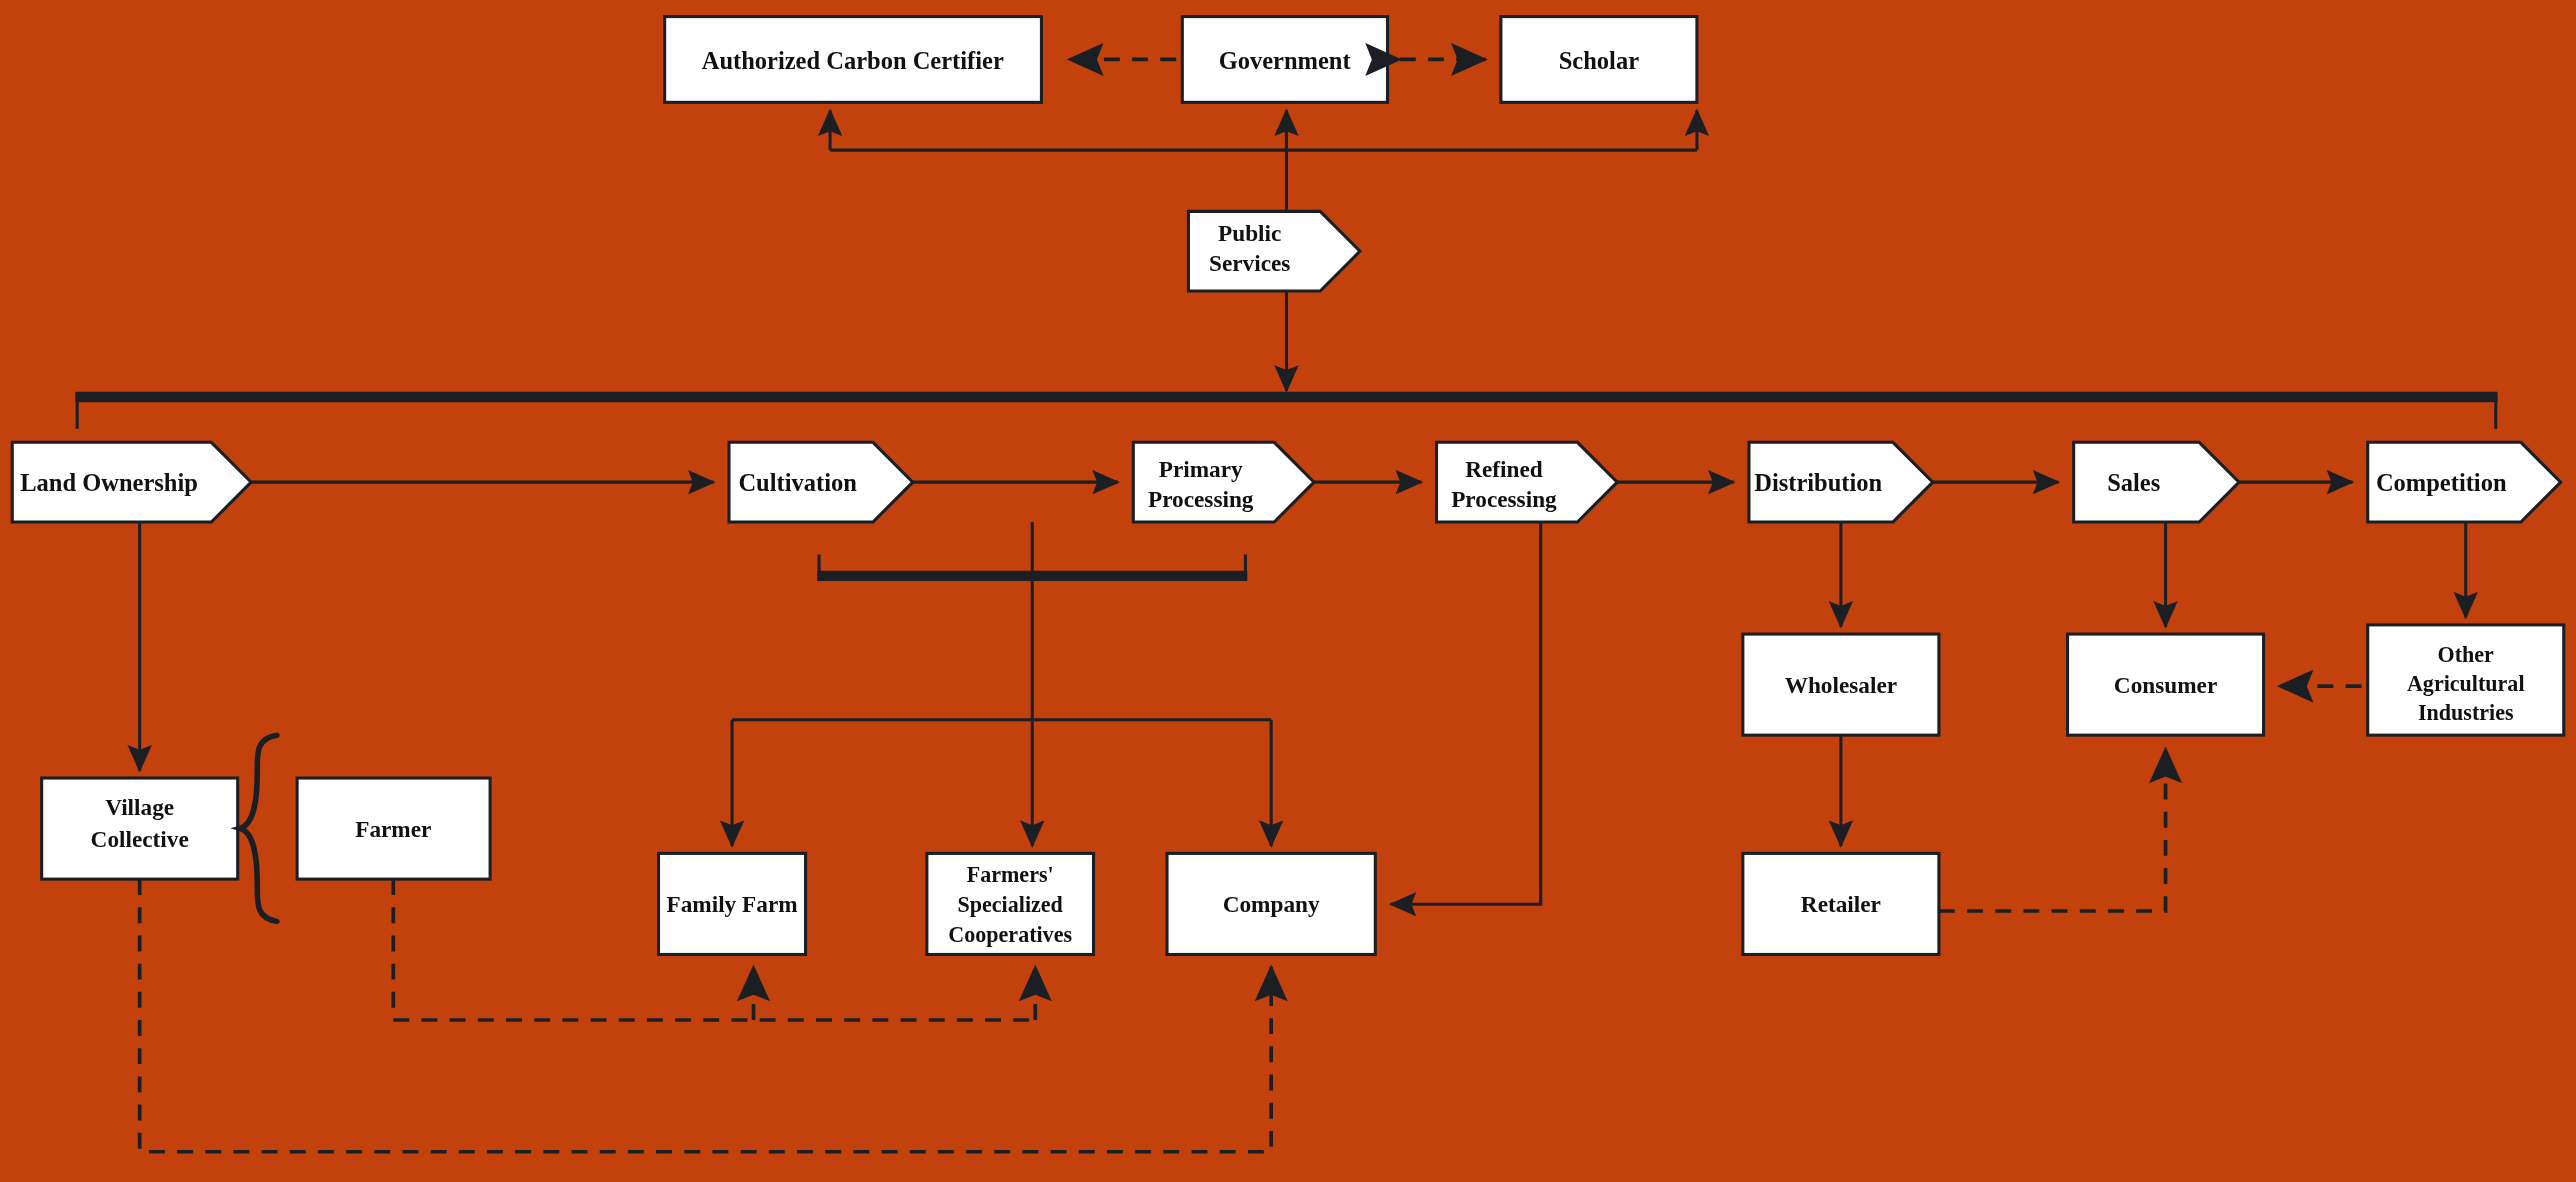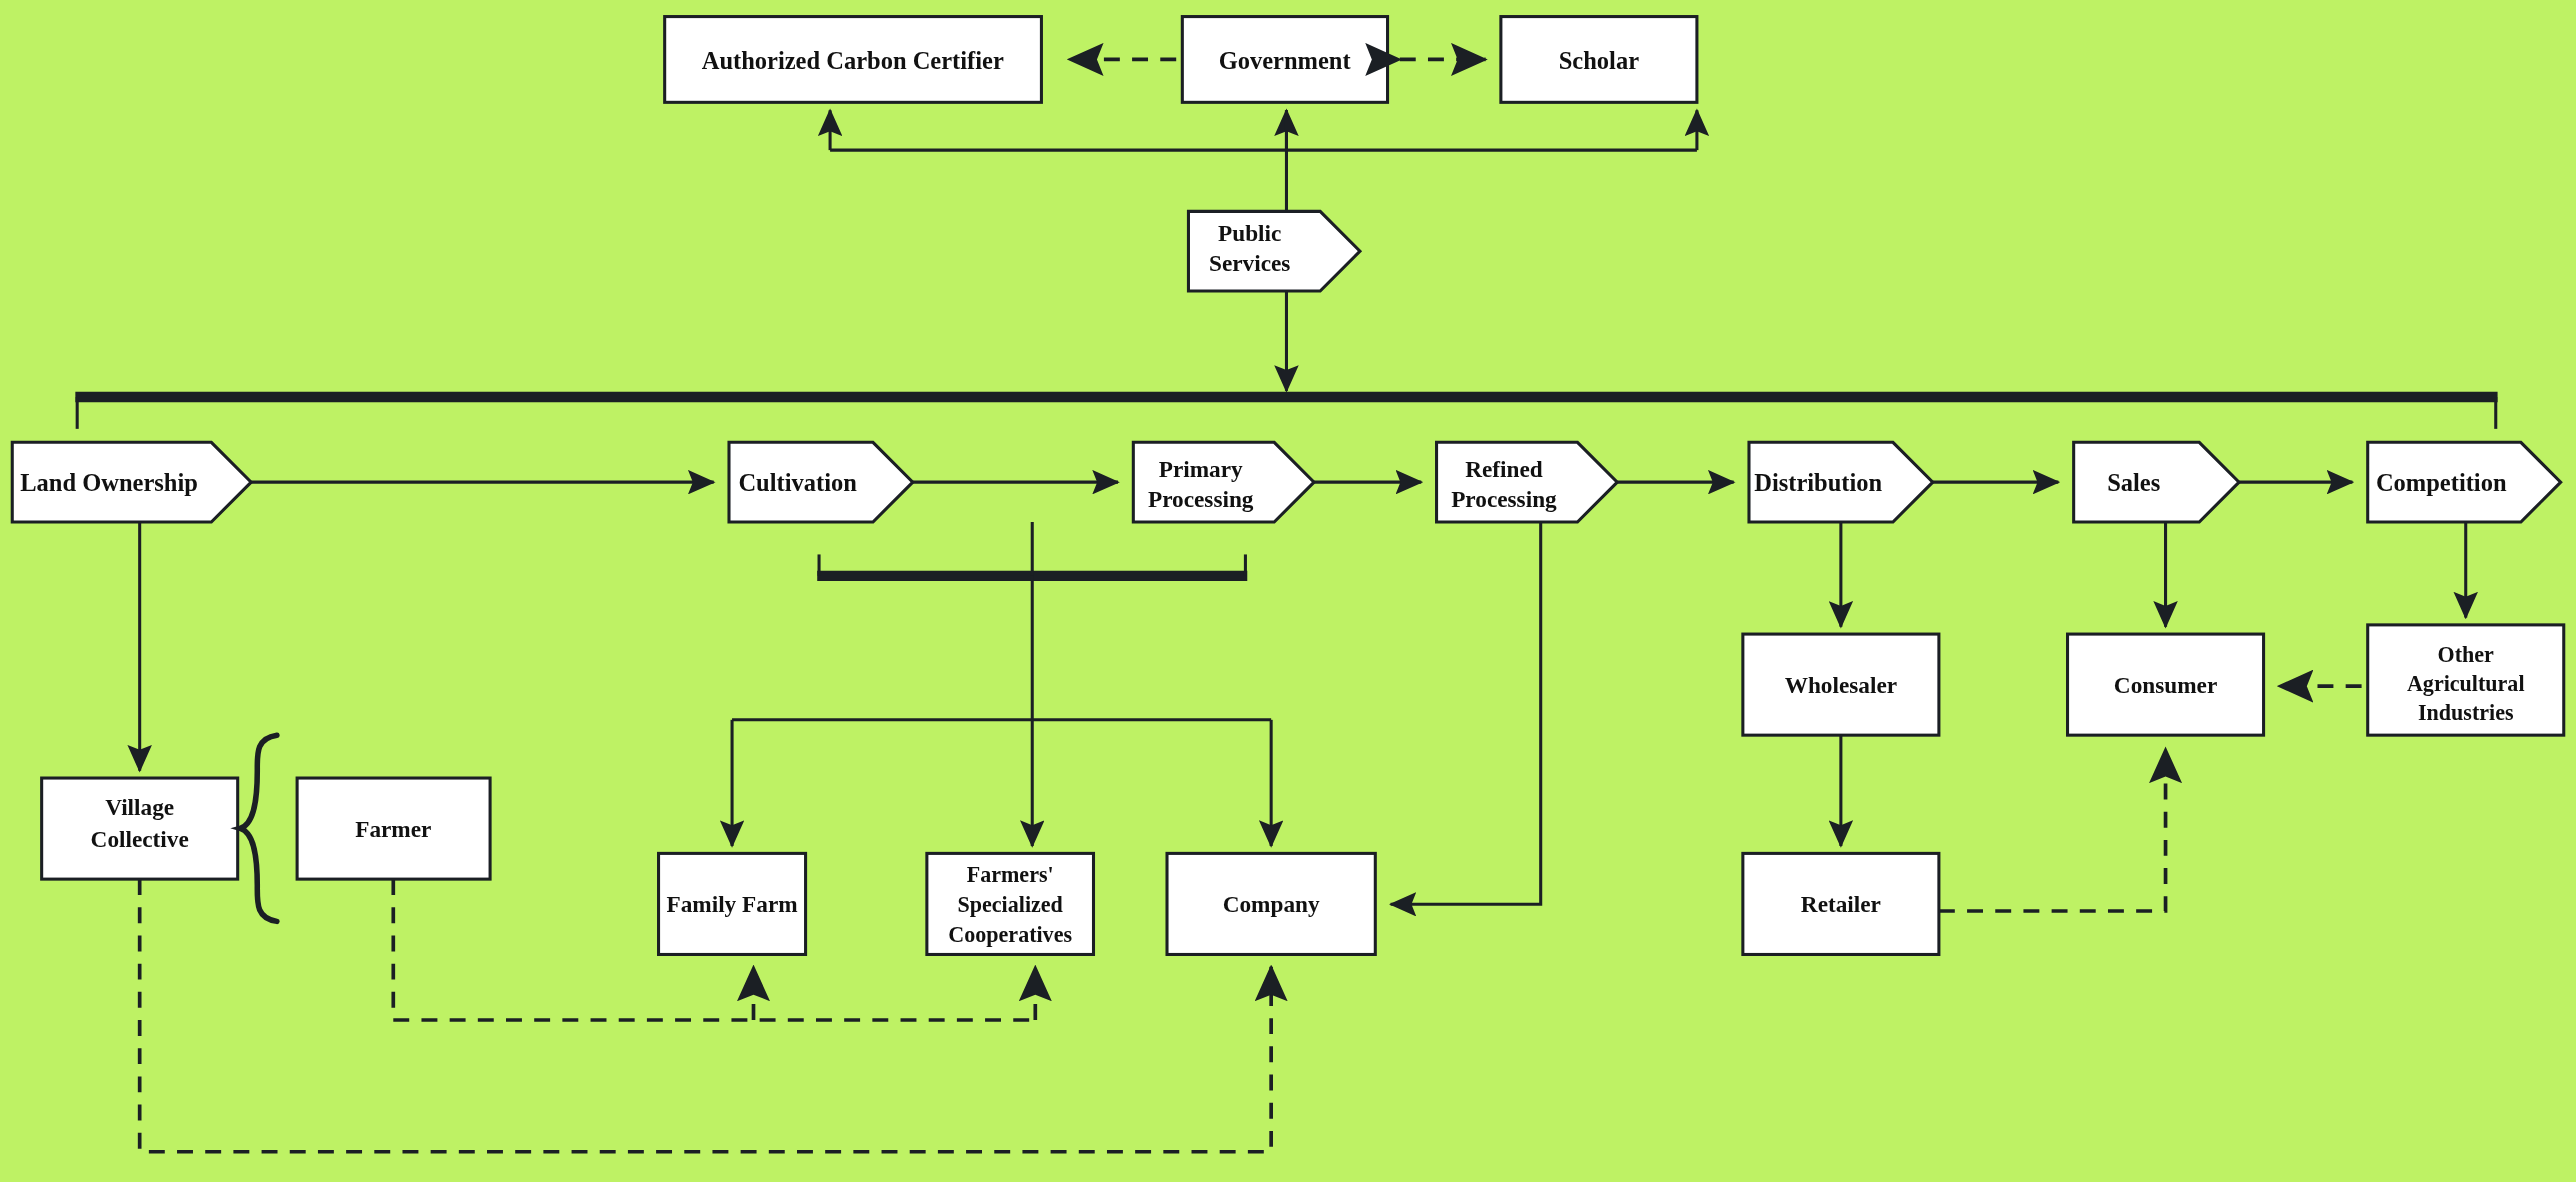--- a/index.html
+++ b/index.html
@@ -1,17 +1,17 @@
 <!DOCTYPE html>
 <html style="font-size:9.8px"><head>
 <meta charset="utf-8">
 <style>
   html,body{margin:0;padding:0;background:#ffffff;}
   body{font-family:"Liberation Serif","DejaVu Serif",serif;}
-  #stage{position:relative;width:2576px;height:1183px;background:#bef264;overflow:hidden;}
+  #stage{position:relative;width:2576px;height:1183px;background:#c2410c;overflow:hidden;}
   svg#diagram{position:absolute;inset:0;width:2576px;height:1183px;}
   .nd-label{font-family:"Liberation Serif","DejaVu Serif",serif;font-weight:bold;text-anchor:middle;fill:#111111;}
   .shape{fill:#ffffff;stroke:#1b1f24;stroke-width:5;}
   .lnk{fill:none;stroke:#1b1f24;stroke-width:5;}
   .lnk-dash{fill:none;stroke:#1b1f24;stroke-width:6;stroke-dasharray:26 20;}
   .thickbar{fill:none;stroke:#1b1f24;stroke-width:17;stroke-linecap:butt;}
   .brace{fill:none;stroke:#1b1f24;stroke-width:9;stroke-linecap:round;}
 </style>
 </head>
 <body>

